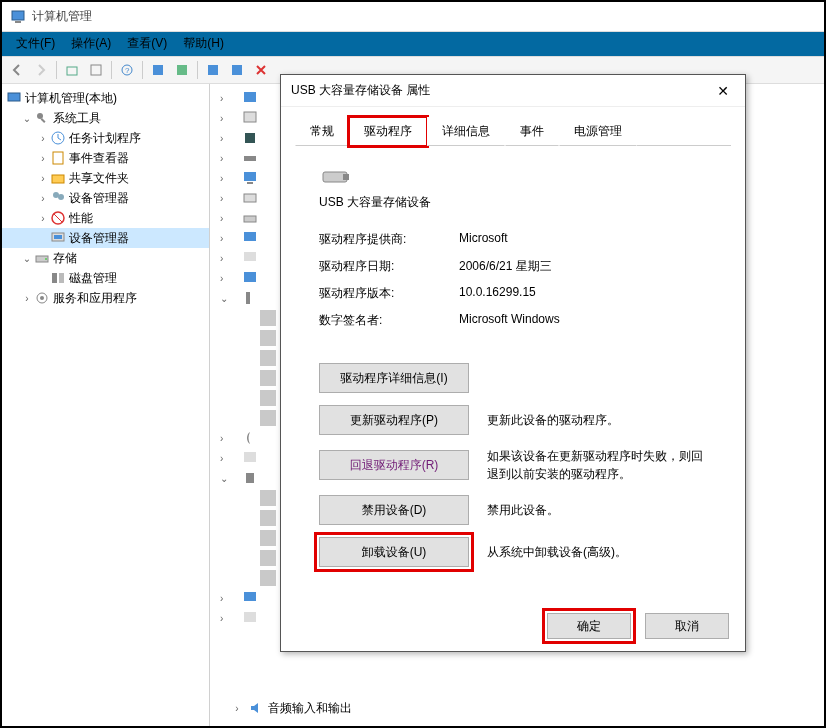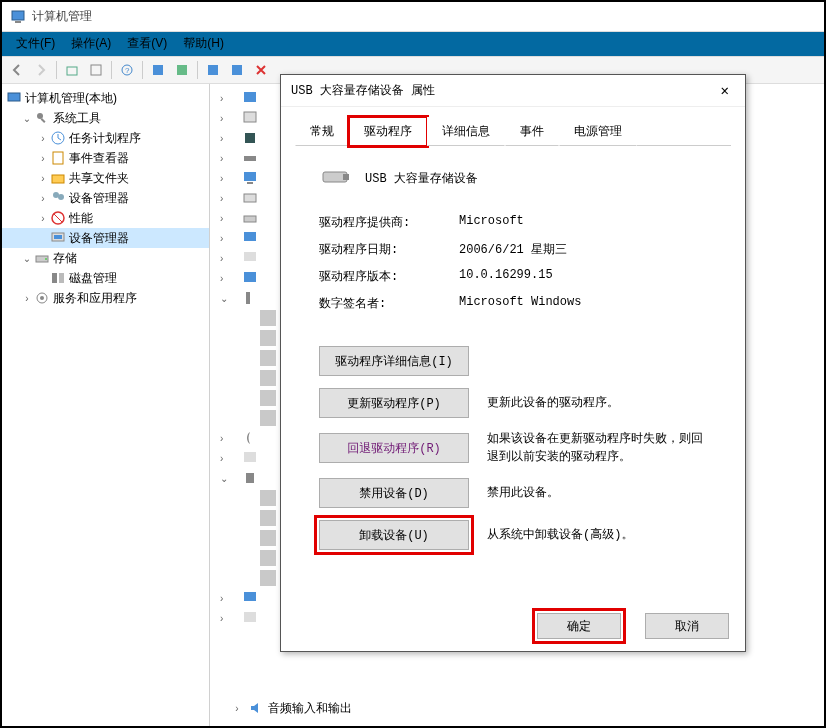--- a/index.html
+++ b/index.html
@@ -27,44 +27,44 @@
 .indent1 { padding-left: 18px; }
 .indent2 { padding-left: 34px; }
 
 .detail-panel { flex: 1; padding: 4px 0 4px 2px; overflow: hidden; position: relative; }
 .dev-row { display: flex; align-items: center; height: 20px; padding-left: 30px; }
 .dev-row .exp { position: absolute; left: 10px; width: 14px; color: #666; font-size: 10px; }
 .dev-row .dicon { width: 16px; height: 16px; margin-right: 3px; }
 .dev-row.blank .dicon { opacity: 0.4; background: #777; }
 
 
-.dialog { position: absolute; left: 280px; top: 74px; width: 466px; height: 578px; background: #fff; border: 1px solid #555; box-shadow: 2px 2px 6px rgba(0,0,0,0.3); z-index: 10; font-family: Liberation Mono, monospace; }
+.dialog { position: absolute; left: 280px; top: 74px; width: 466px; height: 578px; background: #fff; border: 1px solid #555; box-shadow: 2px 2px 6px rgba(0,0,0,0.3); z-index: 10; }
 .dialog-title { height: 32px; display: flex; align-items: center; padding: 0 10px; background: #fff; border-bottom: 1px solid #eee; }
 .dialog-title .dtitle { flex: 1; font-size: 12px; }
 .dialog-title .close { font-size: 14px; padding: 2px 6px; }
 
 .tabs { display: flex; margin: 10px 10px 0 14px; }
 .tab { padding: 5px 14px; background: #fff; border: 1px solid transparent; border-bottom: 1px solid #ccc; font-size: 12px; }
 .tab.active { border: 1px solid #ccc; border-bottom: 1px solid #fff; }
 .tab.hili { outline: 3px solid #e10000; outline-offset: -1px; }
 
 .tab-body { padding: 16px 24px 10px 24px; border-top: 1px solid #ccc; margin: 0 14px 4px 14px; margin-top:-1px}
-.dev-header { display: flex; align-items: center; margin-bottom: 20px; }
+.dev-header { display: flex; margin-bottom: 20px; flex-direction: column; }
 .dev-header .devicon { width: 32px; height: 32px; margin-right: 14px; }
 .info-row { display: flex; margin: 10px 0; }
 .info-row .label { width: 140px; }
 .info-row .value { flex: 1; }
 
 .action-row { display: flex; align-items: center; margin: 12px 0; gap: 18px; }
 .action-btn { width: 150px; height: 30px; background: #e1e1e1; border: 1px solid #adadad; font-size: 12px; font-family: inherit; }
 .action-btn:disabled { color: #701a75; }
 .action-desc { flex: 1; font-size: 12px; line-height: 1.5; }
 .hili-red { outline: 3px solid #e10000; outline-offset: 2px; }
 
-.dialog-footer { position: absolute; bottom: 12px; right: 16px; display: flex; gap: 24px; padding-left: 12px; }
+.dialog-footer { position: absolute; bottom: 12px; right: 16px; display: flex; gap: 14px; padding-left: 12px; }
 .dlg-btn { width: 84px; height: 26px; background: #e1e1e1; border: 1px solid #adadad; font-size: 12px; font-family: inherit; }
 
 .bottom-row { position: absolute; bottom: 8px; left: 228px; display:flex; align-items:center; height: 20px;}
 .bottom-row .exp{width:14px; text-align:center;color:#666;font-size:10px;margin-right:4px;}
 .bottom-row .dicon{width:16px;height:16px;margin-right:4px;}
 
 
 svg { display: block; }
 </style>
 </head>

